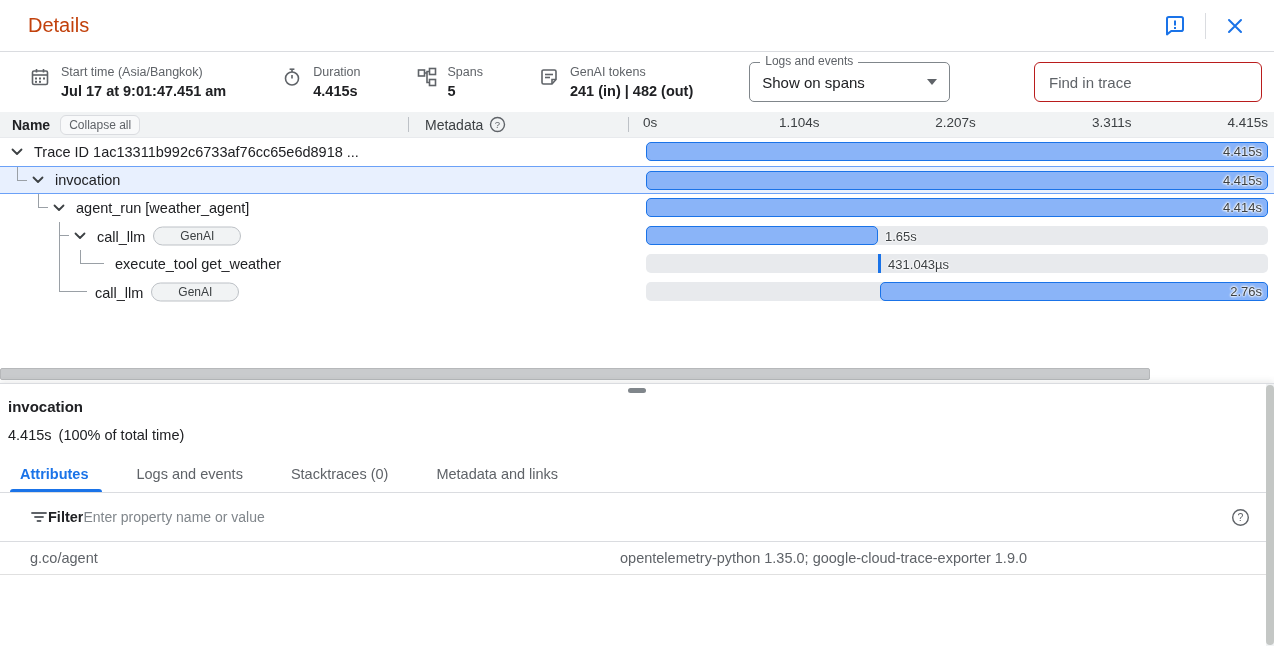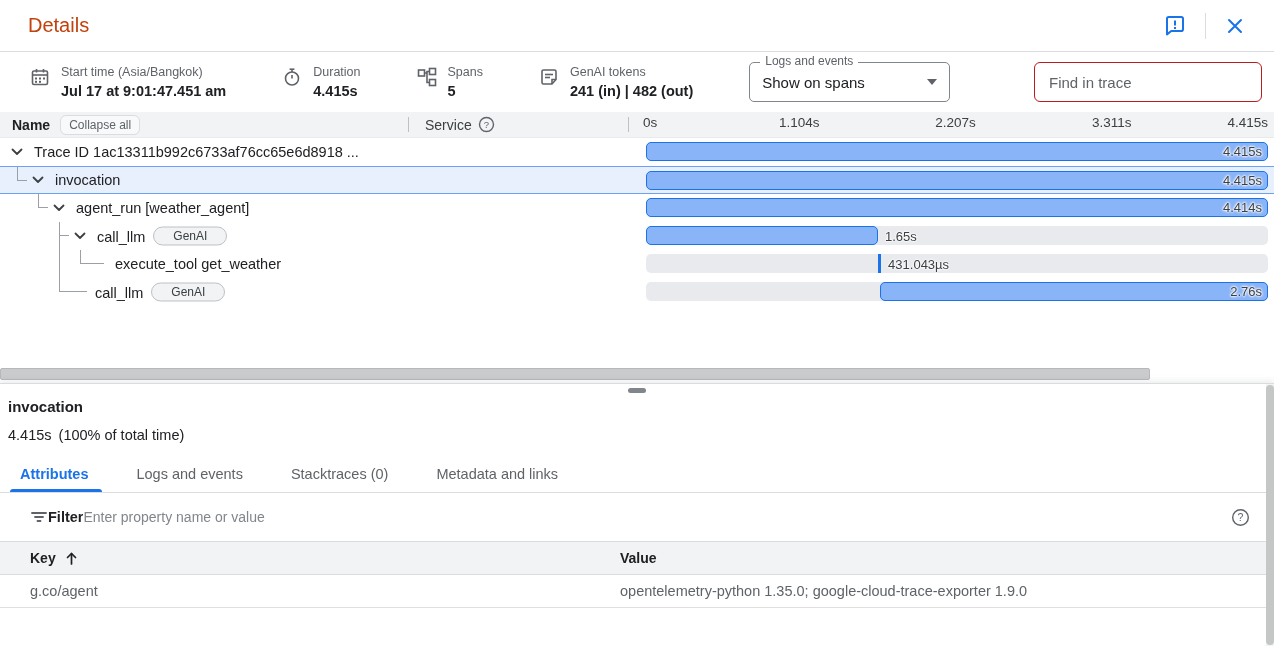--- a/index.html
+++ b/index.html
@@ -46,21 +46,21 @@
   .tick.t1 { left:25%; transform:translateX(-50%); }
   .tick.t2 { left:50%; transform:translateX(-50%); }
   .tick.t3 { left:75%; transform:translateX(-50%); }
   .tick.t4 { left:100%; transform:translateX(-100%); }
 
   .wf-row { height:28px; display:flex; align-items:center; position:relative; cursor:pointer; }
   .wf-row.selected { background:#e8f0fe; border-top:1px solid #6ba1f7; border-bottom:1px solid #6ba1f7; }
   .row-name-cell { width:632px; position:relative; height:100%; font-size:14.5px; color:#202124; }
   .row-label { position:absolute; top:50%; transform:translateY(-50%); display:flex; align-items:center; gap:8px; white-space:nowrap; }
   .chev { position:absolute; top:50%; transform:translateY(-50%); }
-  .pill { font-size:12px; color:#3c4043; background:#f1f3f4; border:1px solid #bdc1c6; border-radius:10px; padding:1px 19px; line-height:15px; }
+  .pill { font-size:12px; color:#3c4043; background:#f1f3f4; border:1px solid #bdc1c6; border-radius:10px; padding:1px 26px; line-height:15px; }
   .elbow { position:absolute; top:0; border-left:1px solid #9aa0a6; border-bottom:1px solid #9aa0a6; height:14px; }
   .vseg { position:absolute; border-left:1px solid #9aa0a6; }
 
   .row-timeline-cell { flex:1; position:relative; height:100%; }
   .track-zone { position:absolute; left:14px; right:6px; top:4px; height:19px; }
   .track { position:absolute; left:0; right:0; top:0; bottom:0; background:#e8eaed; border-radius:5px; }
   .bar { position:absolute; top:0; bottom:0; background:#8ab4f8; border:1.5px solid #1a73e8; border-radius:5px;
          display:flex; align-items:center; justify-content:flex-end; padding:0 5px; }
   .bar-label, .after-label { font-size:13px; color:#3c4043; white-space:nowrap;
          text-shadow:0 0 2px #fff,0 0 2px #fff,0 0 3px #fff,0 0 3px #fff; }
@@ -207,21 +207,21 @@
     <input class="find-input" type="text" placeholder="Find in trace" style="">
   </div>
 
   <div class="wf-header">
     <div class="wf-name-col">
       <span class="wf-name-label">Name</span>
       <button class="chip">Collapse all</button>
     </div>
     <div class="col-div"></div>
     <div class="wf-service-col">
-      <span>Service</span>
+      <span>Metadata</span>
       <span class="help-icon">
         <svg width="17" height="17" viewBox="0 0 17 17">
             <circle cx="8.5" cy="8.5" r="7" fill="none" stroke="#5f6368" stroke-width="1.4"></circle>
             <text x="8.5" y="12" font-size="9.5" text-anchor="middle" fill="#5f6368" font-family="Liberation Sans,sans-serif">?</text>
           </svg>
       </span>
     </div>
     <div class="col-div"></div>
     <div class="wf-timeline-col">
       <div class="tl-inner">
@@ -384,34 +384,20 @@
       <span class="filter-label">Filter</span>
       <input class="filter-input" type="text" placeholder="Enter property name or value" style="">
       <span class="help-icon">
         <svg width="19" height="19" viewBox="0 0 19 19">
             <circle cx="9.5" cy="9.5" r="7.8" fill="none" stroke="#5f6368" stroke-width="1.4"></circle>
             <text x="9.5" y="13.3" font-size="10.5" text-anchor="middle" fill="#5f6368" font-family="Liberation Sans,sans-serif">?</text>
           </svg>
       </span>
     </div>
 
-    <div class="attr-header">
-      <div class="attr-key-col">
-        <span>Key</span>
-        <button class="sort-btn">
-          <span>
-            <svg width="15" height="15" viewBox="0 0 15 15" fill="none" stroke="#202124" stroke-width="1.7" stroke-linecap="round" stroke-linejoin="round">
-                <path d="M7.5 13V2.5"></path>
-                <path d="M3.5 6.5 L7.5 2.5 L11.5 6.5"></path>
-              </svg>
-          </span>
-        </button>
-      </div>
-      <div class="attr-val-col">Value</div>
-    </div>
 
     <div class="attr-row">
       <div class="attr-key-col">g.co/agent</div>
       <div class="attr-val-col">opentelemetry-python 1.35.0; google-cloud-trace-exporter 1.9.0</div>
     </div>
 
     <div class="vscroll">
       <div class="vthumb"></div>
     </div>
   </div>

